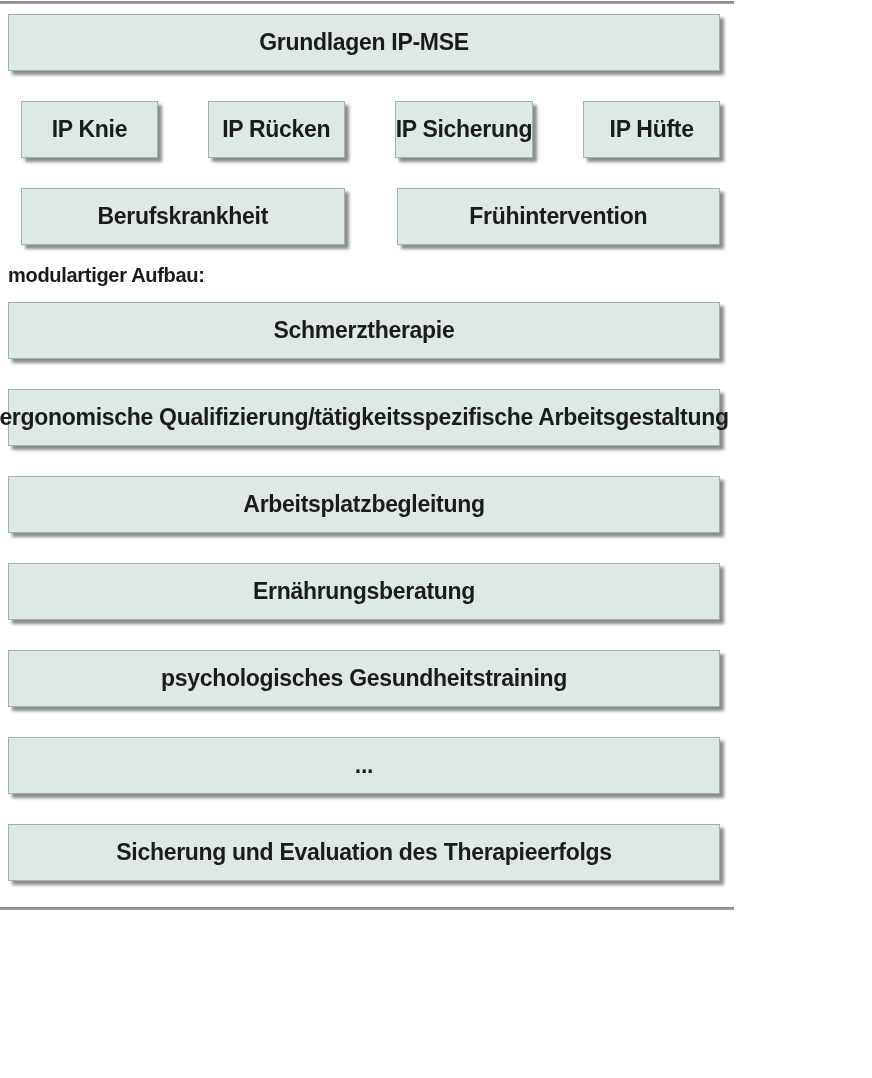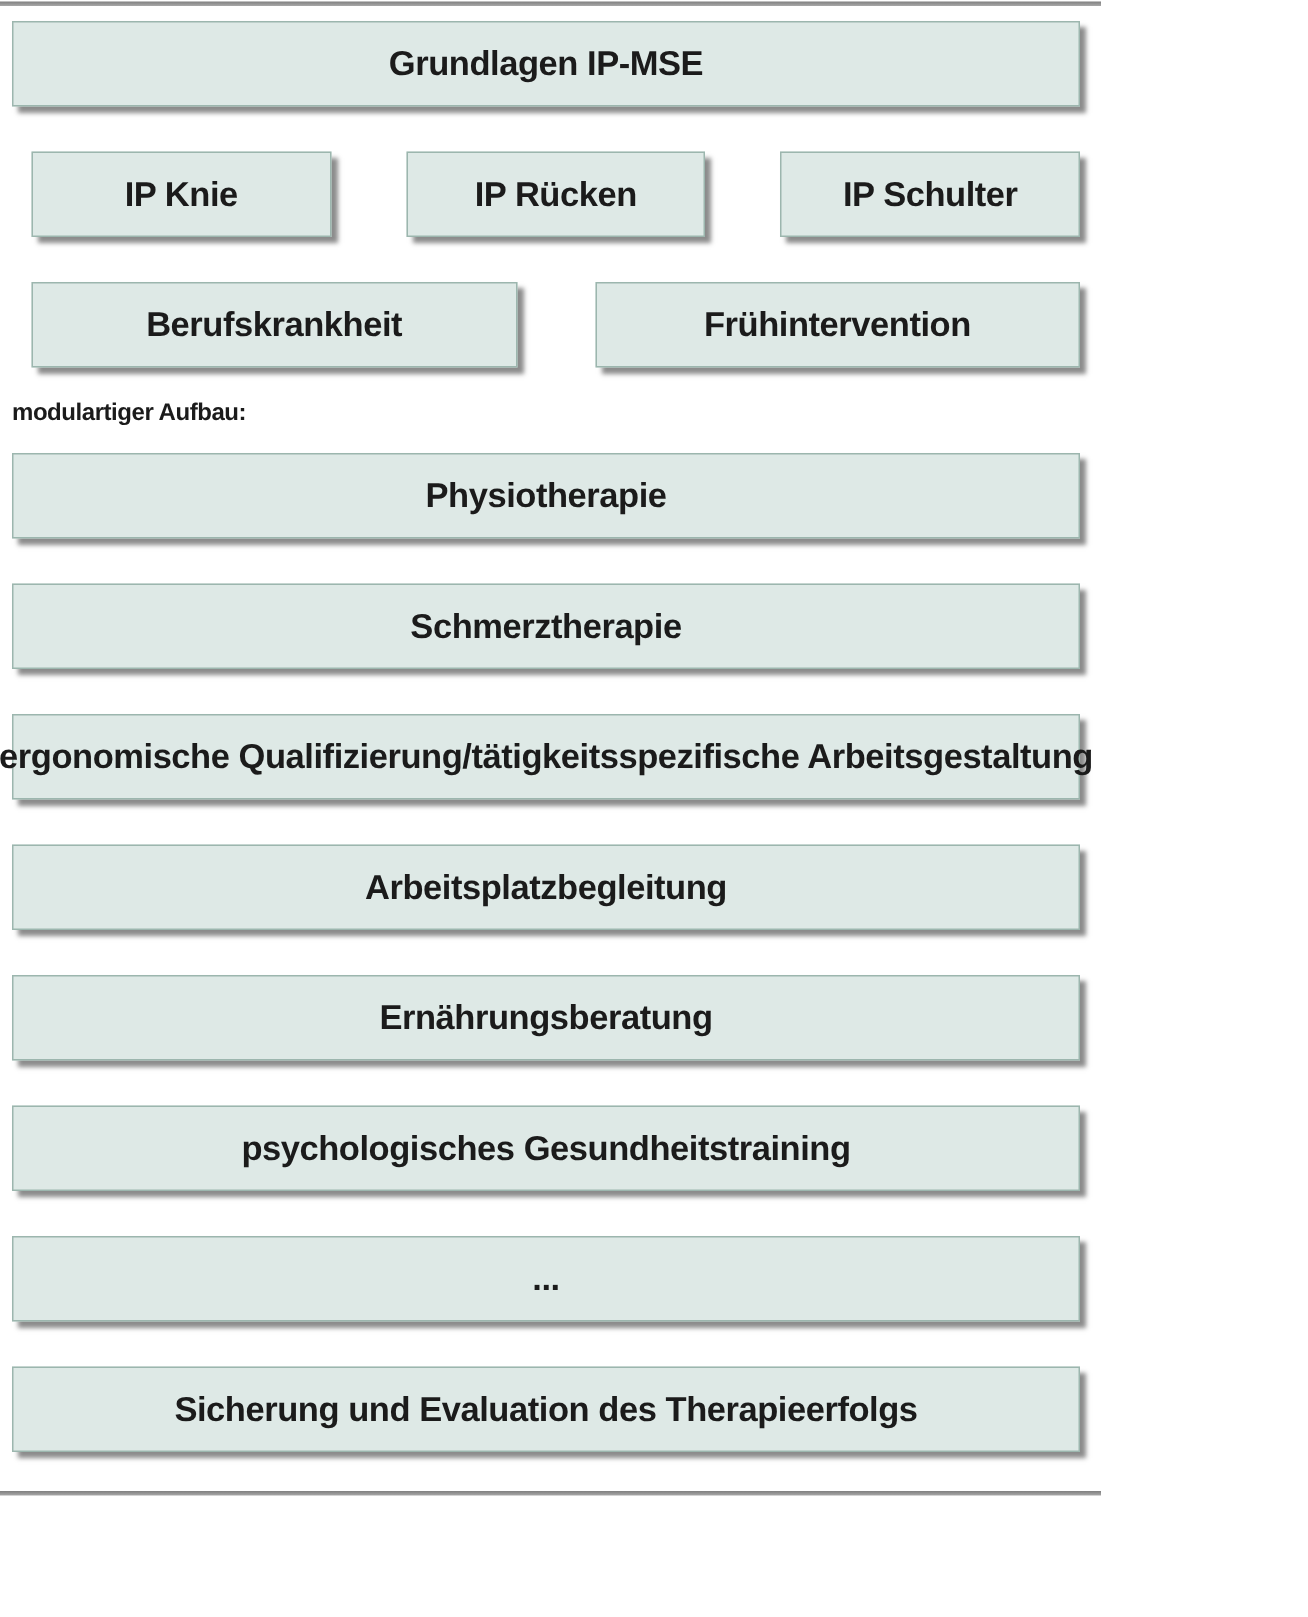--- a/index.html
+++ b/index.html
@@ -48,21 +48,21 @@
   }
   .row .box {
     flex: 1;
     margin-bottom: 0;
   }
   .row-4 { gap: 50px; }
   .row-2 { gap: 52px; border-radius: 22px; }
   .row-2.tight { margin-bottom: 17px; }
   .section-label {
     font-weight: bold;
-    font-size: 16px;
+    font-size: 20px;
     letter-spacing: -0.3px;
     color: var(--text, #1b1b1b);
     line-height: 27px;
     margin: 0 0 13px 0;
   }
   .box.last { margin-bottom: 26px; }
 </style>
 </head>
 <body>
 
@@ -70,31 +70,31 @@
 
   <div class="rule top"></div>
 
   <div class="content">
 
     <div class="box">Grundlagen IP-MSE</div>
 
     <div class="row row-4">
       <div class="box">IP Knie</div>
       <div class="box">IP Rücken</div>
-      <div class="box">IP Schulter</div>
+      <div class="box">IP Sicherung</div>
+      <div class="box">IP Hüfte</div>
     </div>
 
     <div class="row row-2 tight">
       <div class="box">Berufskrankheit</div>
       <div class="box">Frühintervention</div>
     </div>
 
     <div class="section-label">modulartiger Aufbau:</div>
 
-    <div class="box">Physiotherapie</div>
     <div class="box">Schmerztherapie</div>
     <div class="box">ergonomische Qualifizierung/tätigkeitsspezifische Arbeitsgestaltung</div>
     <div class="box">Arbeitsplatzbegleitung</div>
     <div class="box">Ernährungsberatung</div>
     <div class="box">psychologisches Gesundheitstraining</div>
     <div class="box">...</div>
     <div class="box last">Sicherung und Evaluation des Therapieerfolgs</div>
 
   </div>
 

